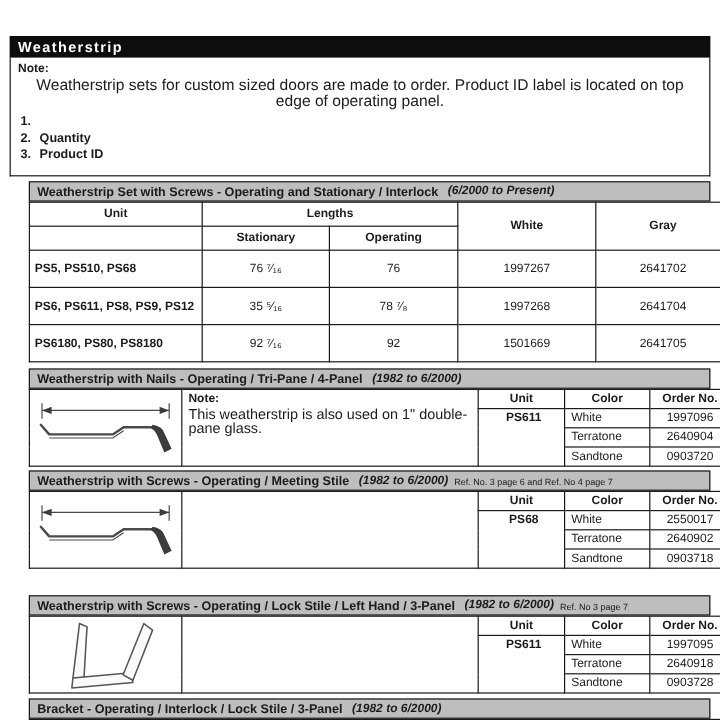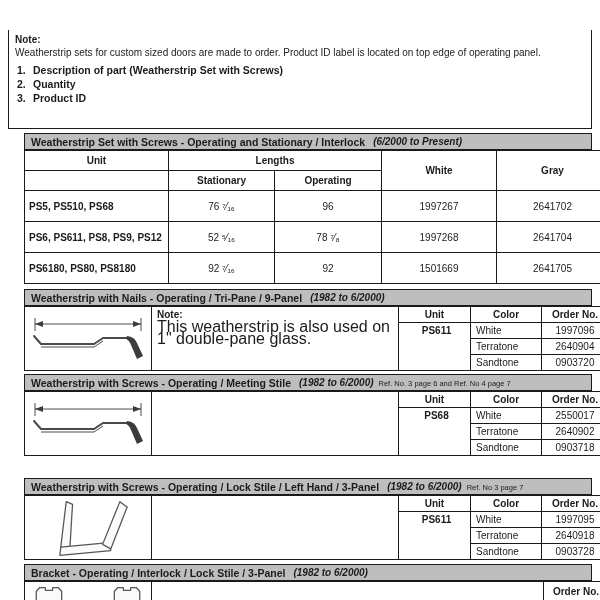--- a/index.html
+++ b/index.html
@@ -15,21 +15,21 @@
     background:#0d0d0d;color:#ffffff;height:18px;line-height:18px;
     font-size:12px;font-weight:700;letter-spacing:1.2px;padding-left:7px;
   }
 
   
   .note-box{
     border:1px solid #1a1a1a;border-top:none;height:99px;
     padding:3px 6px;box-sizing:border-box;margin-bottom:4px;
   }
   .note-label{font-size:10px;font-weight:700;line-height:13px;}
-  .note-text{font-size:10px;line-height:13px;}
+  .note-text{font-size:13px;line-height:13px;text-align:center;}
   .order-intro{font-size:10px;font-style:italic;margin-top:12px;line-height:14px;}
   .steps{margin-top:4px;}
   .step{display:flex;font-size:10.5px;font-weight:700;line-height:14px;}
   .step .num{width:16px;padding-left:2px;}
 
   
   .titlebar{
     background:#bebebe;border:1px solid #1a1a1a;height:17px;
     display:flex;align-items:center;box-sizing:border-box;
     padding-left:6px;white-space:nowrap;overflow:hidden;
@@ -54,41 +54,41 @@
   .tbl1 td{height:31px;}
   .tbl1 td.unit{font-weight:700;text-align:left;padding-left:4px;}
 
   
   .ctable td, .ctable th{height:16px;}
   .ctable td.drawing, .ctable td.midnote{vertical-align:top;text-align:left;}
   .ctable td.drawing{vertical-align:middle;text-align:center;}
   .ctable td.unitcell{font-weight:700;text-align:center;vertical-align:top;padding:2px 0 0 4px;font-size:10px;}
   .ctable td.colorname{text-align:left;padding-left:5px;}
   .midnote .nlabel{font-size:10px;font-weight:700;line-height:12px;padding:2px 0 0 5px;}
-  .midnote .ntext{font-size:16px;line-height:12px;padding:0 8px 0 5px;}
+  .midnote .ntext{font-size:12px;line-height:12px;padding:0 8px 0 5px;}
 
   svg{display:block;margin:0 auto;}
   .stroke{fill:none;stroke:#4a4a4a;stroke-width:2;stroke-linejoin:round;stroke-linecap:round;}
   .thin{fill:none;stroke:#4a4a4a;stroke-width:1;}
   .solid{fill:#3c3c3c;stroke:none;}
   .part{fill:#fafafa;stroke:#565656;stroke-width:1.4;stroke-linejoin:round;}
 </style>
 </head>
 <body>
 
 <div class="doc">
 
+  <div class="black-bar">Weatherstrip</div>
 
   <div class="note-box">
     <div class="note-label">Note:</div>
     <div class="note-text">Weatherstrip sets for custom sized doors are made to order. Product ID label is located on top edge of operating panel.</div>
     <div class="steps">
       <div class="step">
         <span class="num">1.</span>
-        <span>Description of part (Weatherstrip Set with Screws)</span>
       </div>
       <div class="step">
         <span class="num">2.</span>
         <span>Quantity</span>
       </div>
       <div class="step">
         <span class="num">3.</span>
         <span>Product ID</span>
       </div>
     </div>
@@ -115,45 +115,45 @@
         <th rowspan="2">Gray</th>
       </tr>
       <tr>
         <th></th>
         <th>Stationary</th>
         <th>Operating</th>
       </tr>
       <tr>
         <td class="unit">PS5, PS510, PS68</td>
         <td>76 ⁷⁄₁₆</td>
-        <td>96</td>
+        <td>76</td>
         <td>1997267</td>
         <td>2641702</td>
       </tr>
       <tr>
         <td class="unit">PS6, PS611, PS8, PS9, PS12</td>
-        <td>52 ⁵⁄₁₆</td>
+        <td>35 ⁵⁄₁₆</td>
         <td>78 ⁷⁄₈</td>
         <td>1997268</td>
         <td>2641704</td>
       </tr>
       <tr>
         <td class="unit">PS6180, PS80, PS8180</td>
         <td>92 ⁷⁄₁₆</td>
         <td>92</td>
         <td>1501669</td>
         <td>2641705</td>
       </tr>
     </tbody>
       </table>
   </div>
 
   <div class="section">
     <div class="titlebar">
-      <span class="t-title">Weatherstrip with Nails - Operating / Tri-Pane / 9-Panel</span>
+      <span class="t-title">Weatherstrip with Nails - Operating / Tri-Pane / 4-Panel</span>
       <span class="t-date">(1982 to 6/2000)</span>
     </div>
     <table class="ctable">
       <colgroup>
           <col style="width:127px">
           <col style="width:247px">
           <col style="width:72px">
           <col style="width:71px">
           <col style="width:67px">
         </colgroup>

